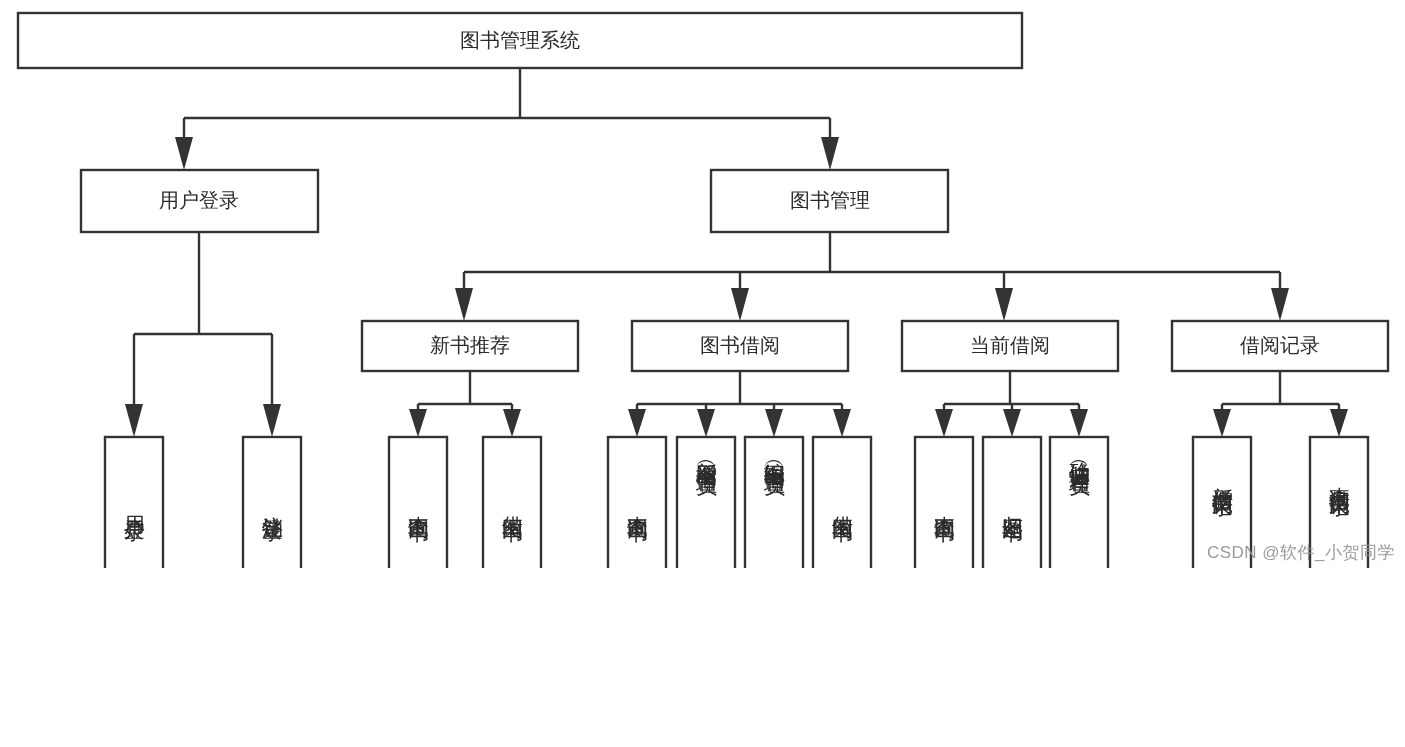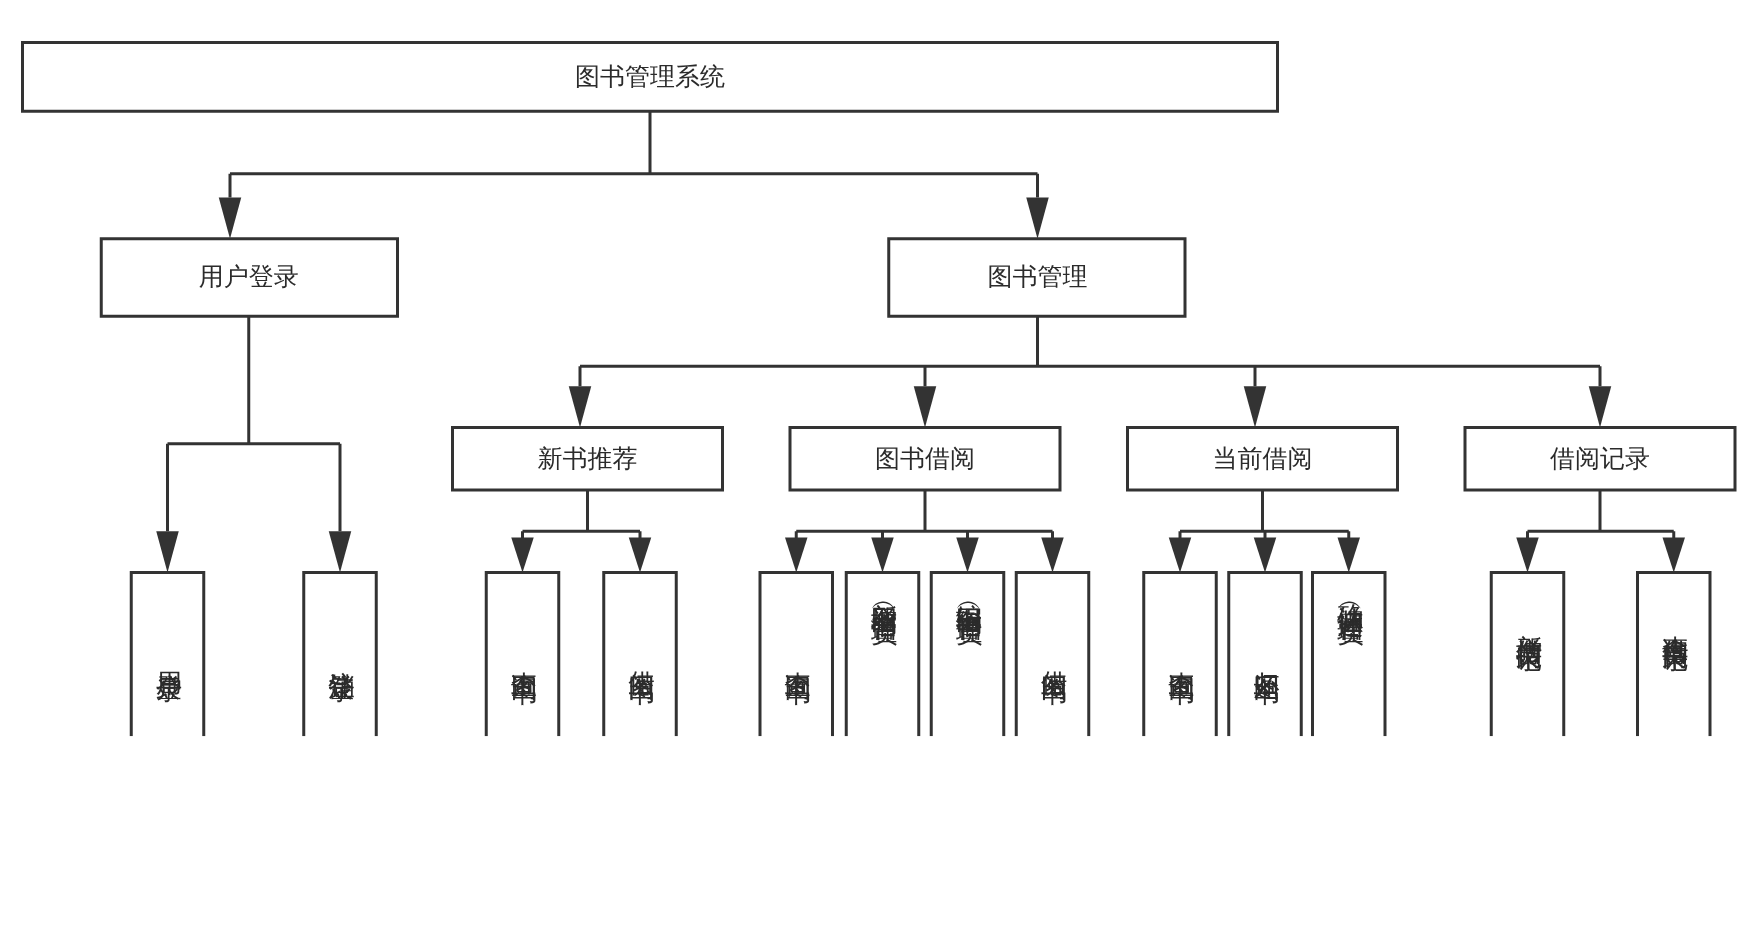--- a/index.html
+++ b/index.html
@@ -10,21 +10,20 @@
   }
   body {
     font-family: "Liberation Sans", "DejaVu Sans", sans-serif;
   }
   #diagram-root {
     position: relative;
     width: 1405px;
     height: 568px;
     background: #ffffff;
     overflow: hidden;
-    margin-top: 21px;
   }
   svg.diagram-canvas {
     position: absolute;
     left: 0;
     top: 0;
     width: 1405px;
     height: 747px;
     display: block;
   }
   .node-box {
@@ -228,14 +227,15 @@
     <span class="leaf-label" style="margin-top:8px;">确认归还（管理员）</span>
   </div>
 
   <div class="leaf-label-wrap" style="left:1193px; top:437px; width:58px; height:296px;">
     <span class="leaf-label" style="margin-top:33px;">新增借阅记录</span>
   </div>
   <div class="leaf-label-wrap" style="left:1310px; top:437px; width:58px; height:296px;">
     <span class="leaf-label" style="margin-top:33px;">查询借阅记录</span>
   </div>
 
+  <div class="watermark">CSDN @软件_小贺同学</div>
 
 </div>
 
 </body></html>

